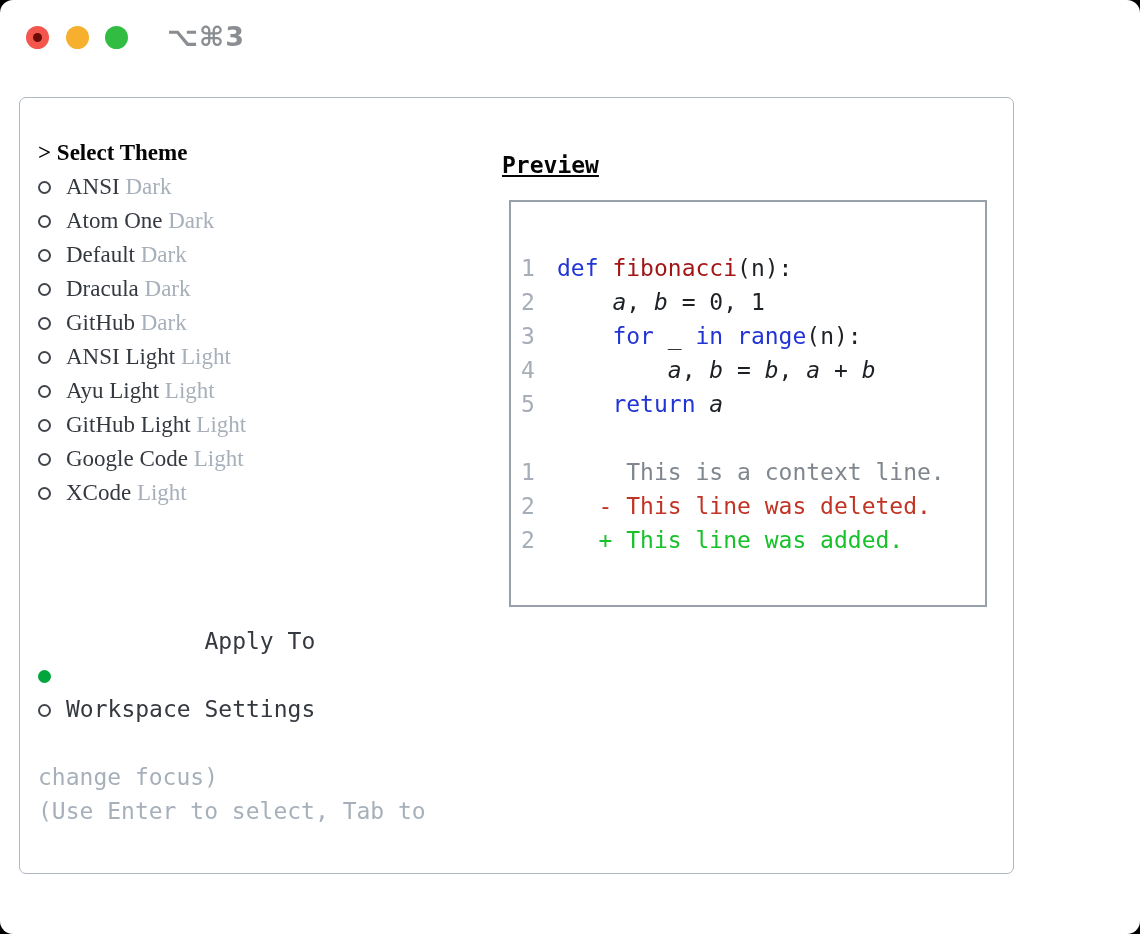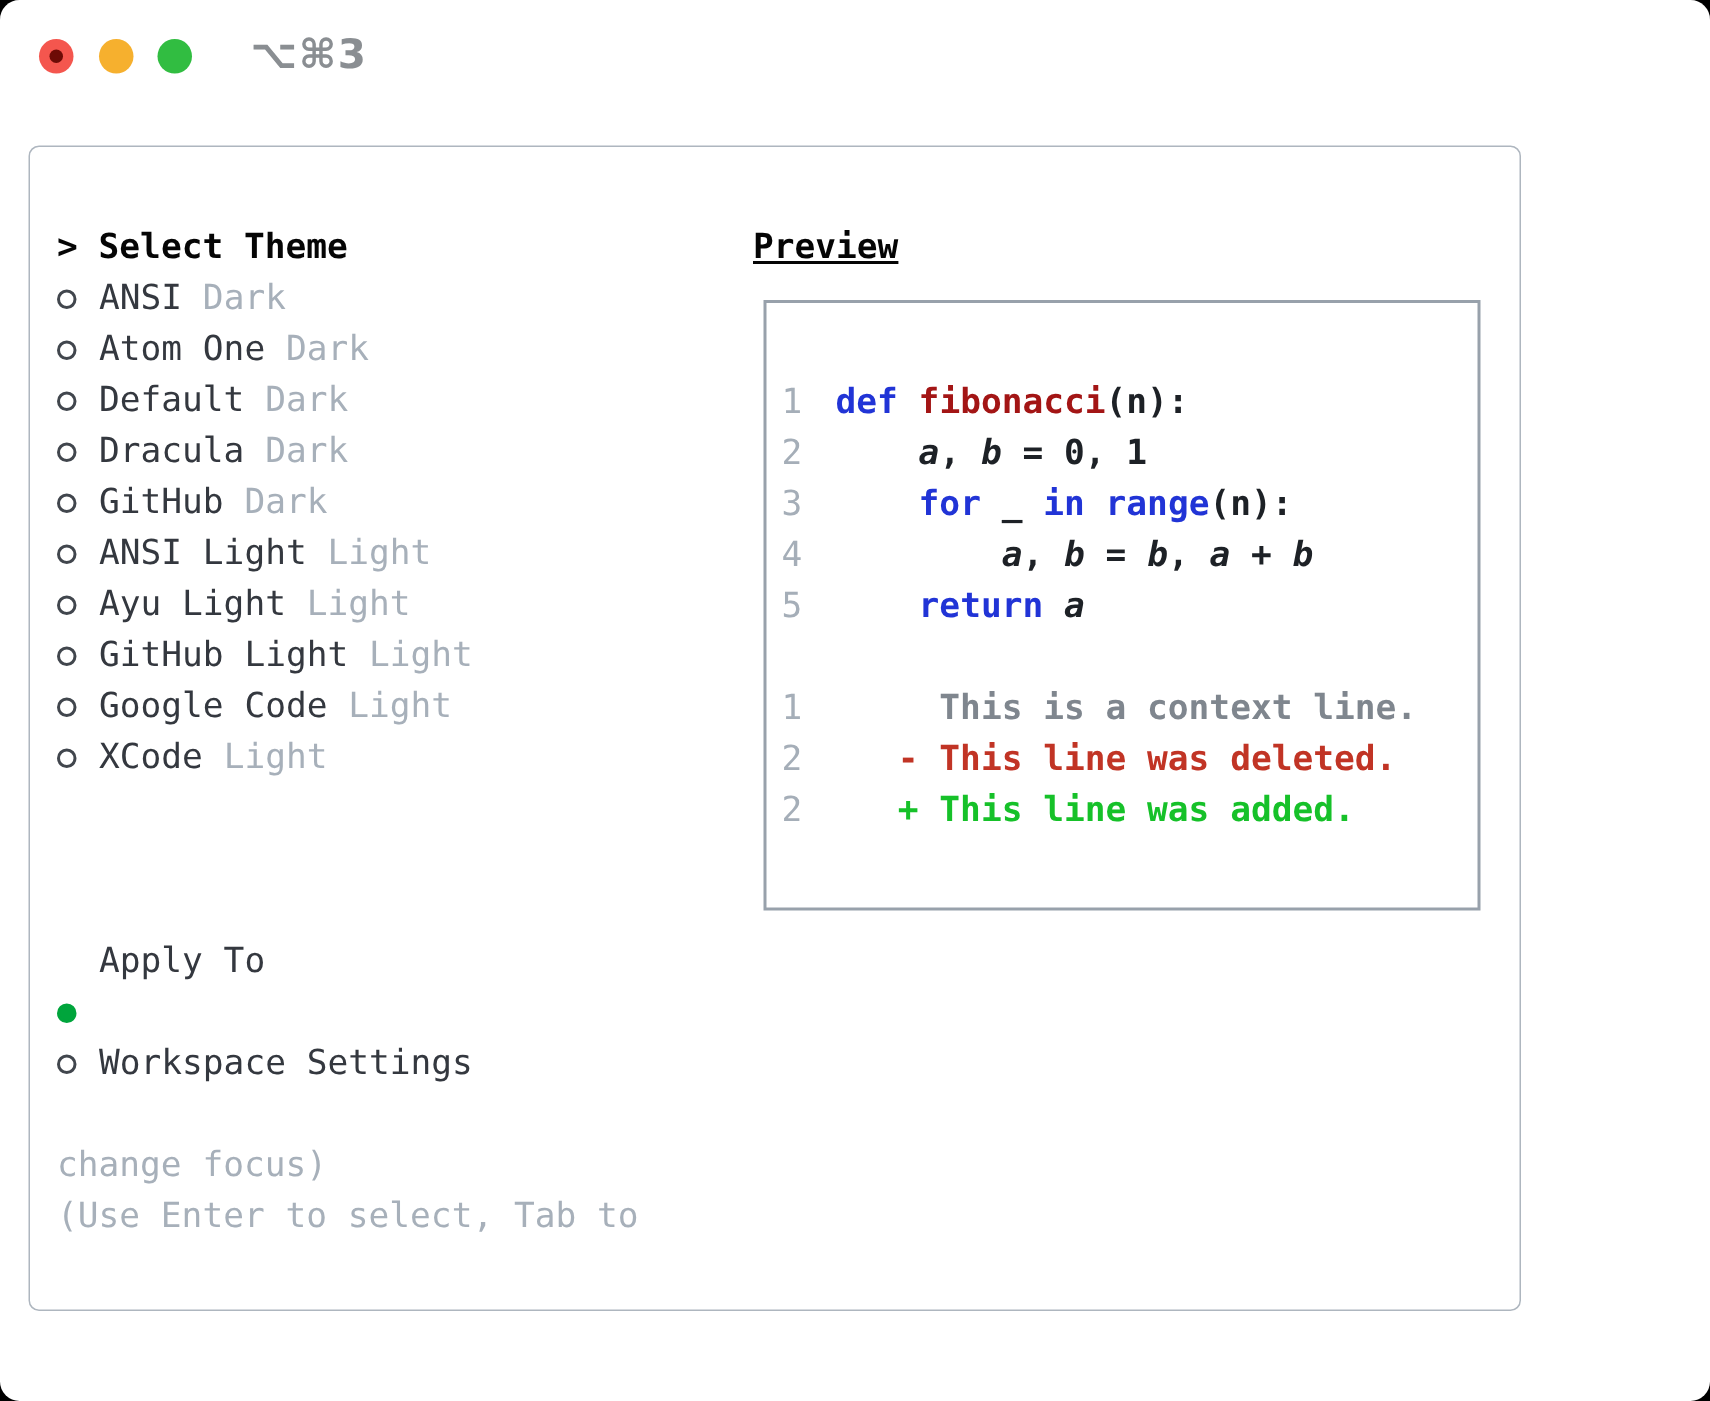--- a/index.html
+++ b/index.html
@@ -35,41 +35,41 @@
   
   .panel{
     position:absolute;left:19px;top:97px;width:995px;height:777px;
     border:1.5px solid #aeb6bf;border-radius:7px;background:#fff;
   }
   .mono-row{white-space:pre;font-size:23px;line-height:34px;color:var(--ink);}
   .bold{font-weight:700;color:#050505;}
   .muted{color:var(--muted);}
   .green{color:var(--accent-green);}
   .block{position:absolute;}
-  #select-block{left:38px;top:148px;}
+  #select-block{left:38px;top:136px;font-family:Liberation Serif, serif;}
   #apply-block{left:38px;top:624px;}
   #help-block{left:38px;top:760px;color:var(--muted);}
   #help-block .mono-row{color:var(--muted);}
   .radio{
     display:inline-block;width:13px;height:13px;border:2px solid #41464d;
     border-radius:50%;margin-right:15px;vertical-align:0px;
   }
   .radio.sel{background:var(--accent-green);border-color:var(--accent-green);}
-  .indent2{padding-left:28px;}
+  .indent2{padding-left:28px;text-align:right;}
   .cursor{font-weight:700;color:#050505;}
   
   #preview-title{position:absolute;left:502px;top:148px;font-size:23px;line-height:34px;font-weight:700;color:#050505;white-space:pre;text-decoration:underline;}
   #preview-pane{
     position:absolute;left:509px;top:200px;width:478px;height:407px;
     border:2px solid #98a1ab;background:#fff;
   }
   #code-lines{padding:49px 0 0 10px;}
   .cl{display:flex;height:34px;}
   .ln{flex:none;width:36px;font-size:23px;line-height:34px;color:var(--linenum);}
-  .ct{white-space:pre;font-size:23px;line-height:34px;color:var(--code-ink);font-weight:bold;}
+  .ct{white-space:pre;font-size:23px;line-height:34px;color:var(--code-ink);}
   .tok-kw{color:var(--kw-blue);}
   .tok-fn{color:var(--fn-red);}
   .tok-var{font-style:italic;}
   .diff-context{color:var(--ctx-gray);}
   .diff-deleted{color:var(--del-red);}
   .diff-added{color:var(--add-green);}
   .blank-line{height:34px;}
 </style>
 </head>
 <body>

